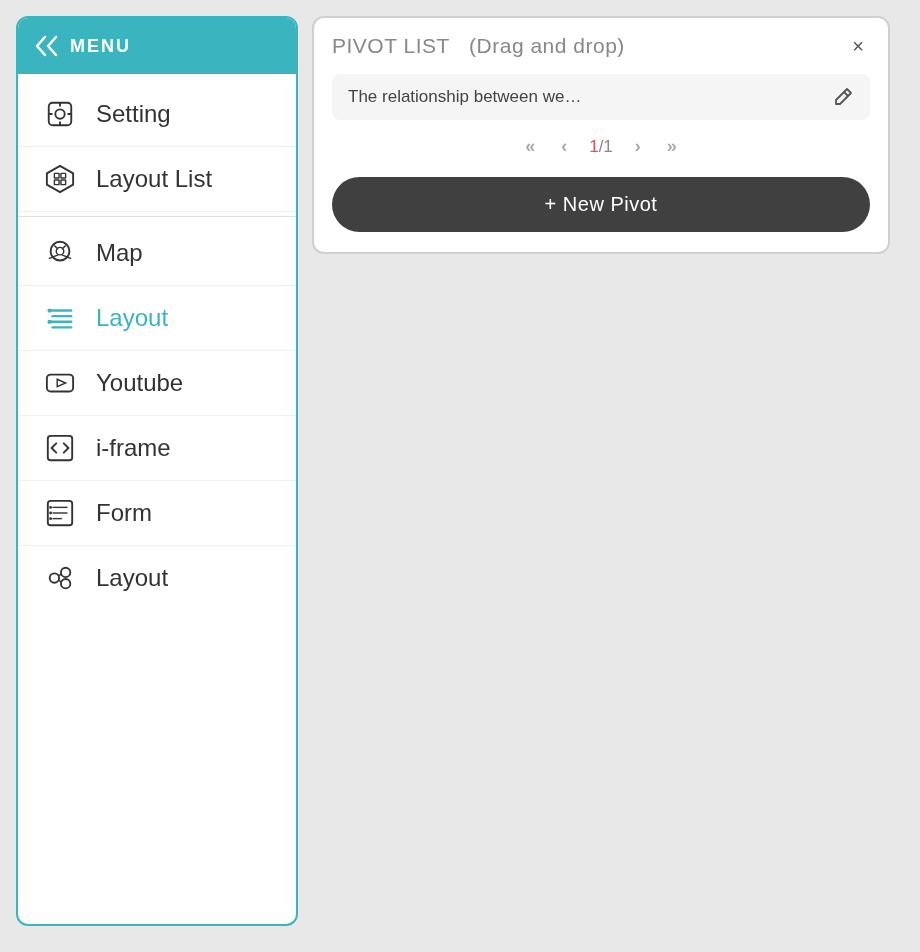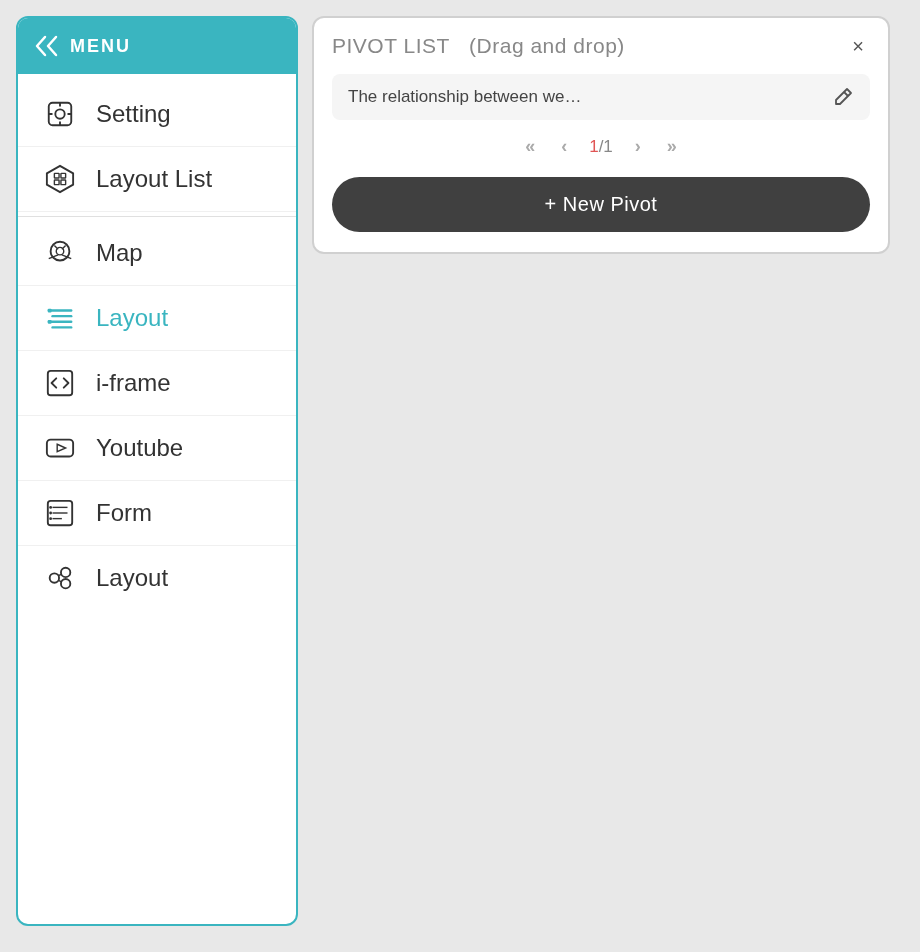--- a/index.html
+++ b/index.html
@@ -270,36 +270,36 @@
           <rect x="3" y="6" width="4" height="4" rx="1" fill="#3ab5c0"></rect>
           <rect x="3" y="18" width="4" height="4" rx="1" fill="#3ab5c0"></rect>
         </svg>
       </div>
       <span class="item-label" style="color:#3ab5c0;">Layout</span>
     </div>
 
     <div class="sidebar-item">
       <div class="item-icon">
         <svg viewBox="0 0 32 32" fill="none" xmlns="http://www.w3.org/2000/svg">
+          <rect x="2" y="7" width="28" height="18" rx="4" stroke="#333" stroke-width="2" fill="none"></rect>
+          <polygon points="13,12 22,16 13,20" stroke="#333" stroke-width="1.5" fill="none"></polygon>
+        </svg>
+      </div>
+      <span class="item-label">Youtube</span>
+    </div>
+
+    <div class="sidebar-item">
+      <div class="item-icon">
+        <svg viewBox="0 0 32 32" fill="none" xmlns="http://www.w3.org/2000/svg">
           <rect x="3" y="3" width="26" height="26" rx="3" stroke="#333" stroke-width="2" fill="none"></rect>
           <polyline points="12,11 7,16 12,21" stroke="#333" stroke-width="2" stroke-linecap="round" stroke-linejoin="round" fill="none"></polyline>
           <polyline points="20,11 25,16 20,21" stroke="#333" stroke-width="2" stroke-linecap="round" stroke-linejoin="round" fill="none"></polyline>
         </svg>
       </div>
       <span class="item-label">i-frame</span>
-    </div>
-
-    <div class="sidebar-item">
-      <div class="item-icon">
-        <svg viewBox="0 0 32 32" fill="none" xmlns="http://www.w3.org/2000/svg">
-          <rect x="2" y="7" width="28" height="18" rx="4" stroke="#333" stroke-width="2" fill="none"></rect>
-          <polygon points="13,12 22,16 13,20" stroke="#333" stroke-width="1.5" fill="none"></polygon>
-        </svg>
-      </div>
-      <span class="item-label">Youtube</span>
     </div>
 
     <div class="sidebar-item">
       <div class="item-icon">
         <svg viewBox="0 0 32 32" fill="none" xmlns="http://www.w3.org/2000/svg">
           <rect x="3" y="3" width="26" height="26" rx="3" stroke="#333" stroke-width="2" fill="none"></rect>
           <line x1="8" y1="10" x2="24" y2="10" stroke="#333" stroke-width="1.5"></line>
           <line x1="8" y1="16" x2="24" y2="16" stroke="#333" stroke-width="1.5"></line>
           <line x1="8" y1="22" x2="18" y2="22" stroke="#333" stroke-width="1.5"></line>
           <circle cx="6" cy="10" r="1.5" fill="#333"></circle>

